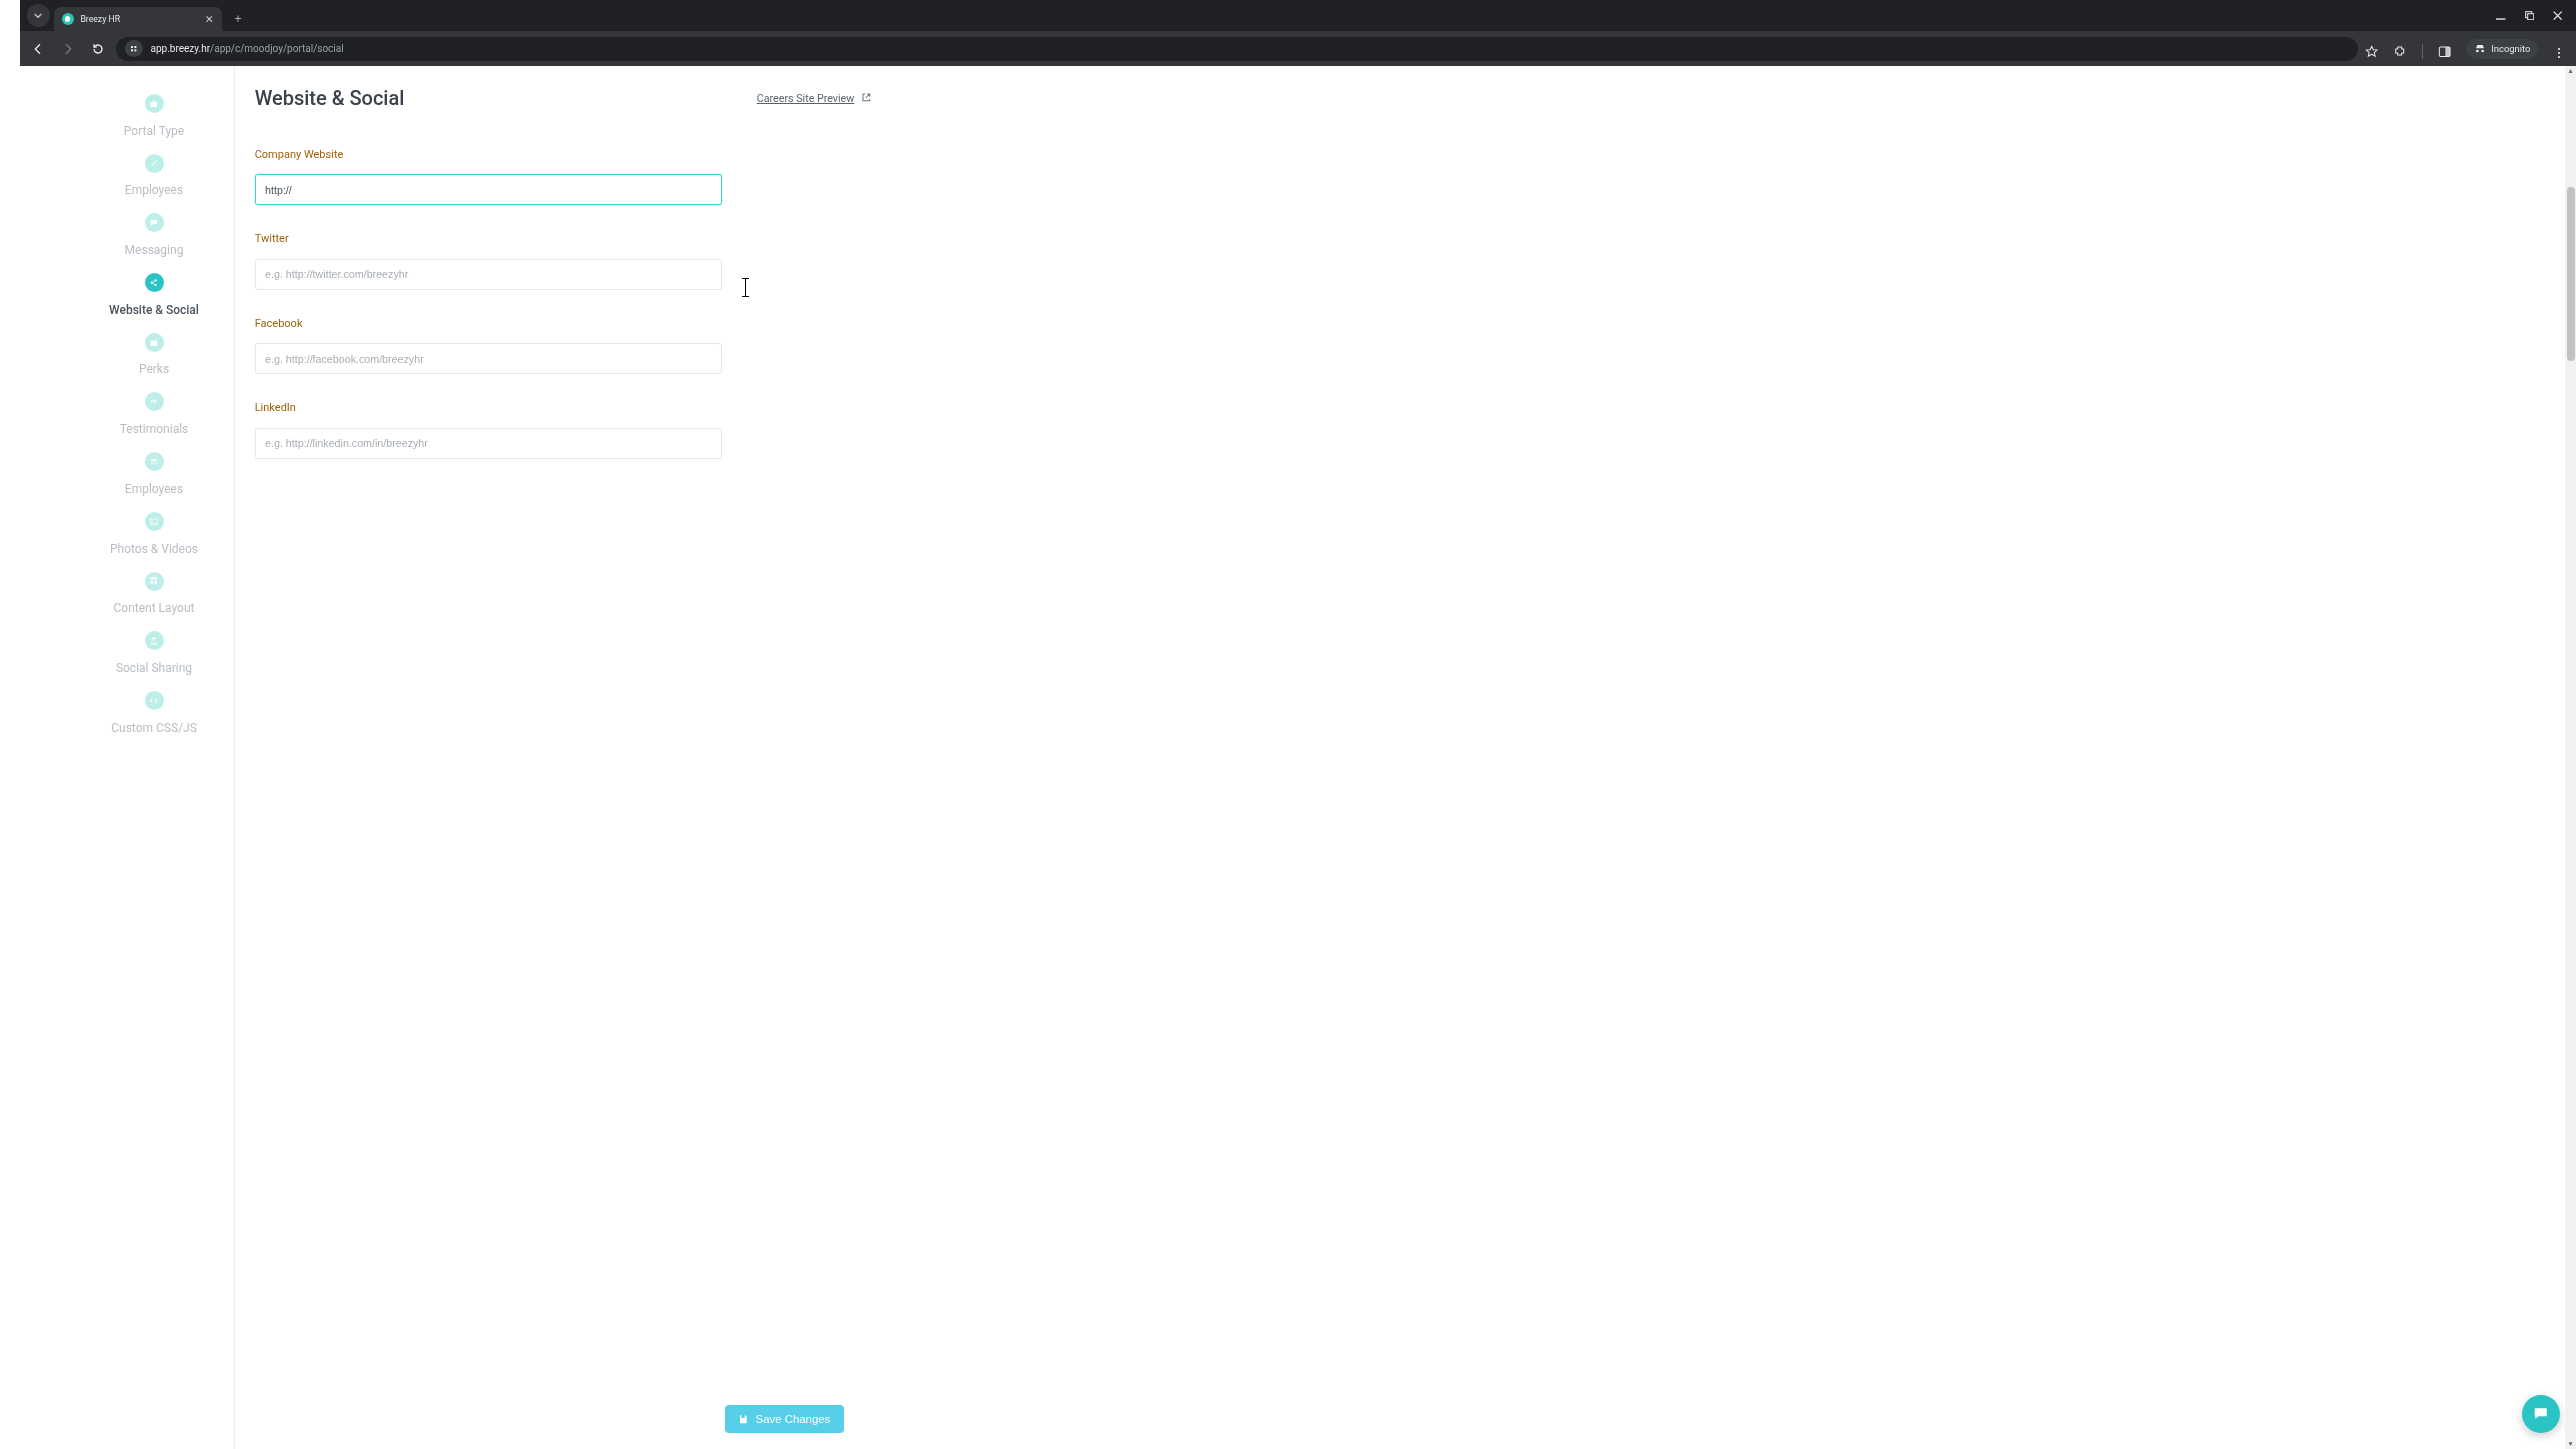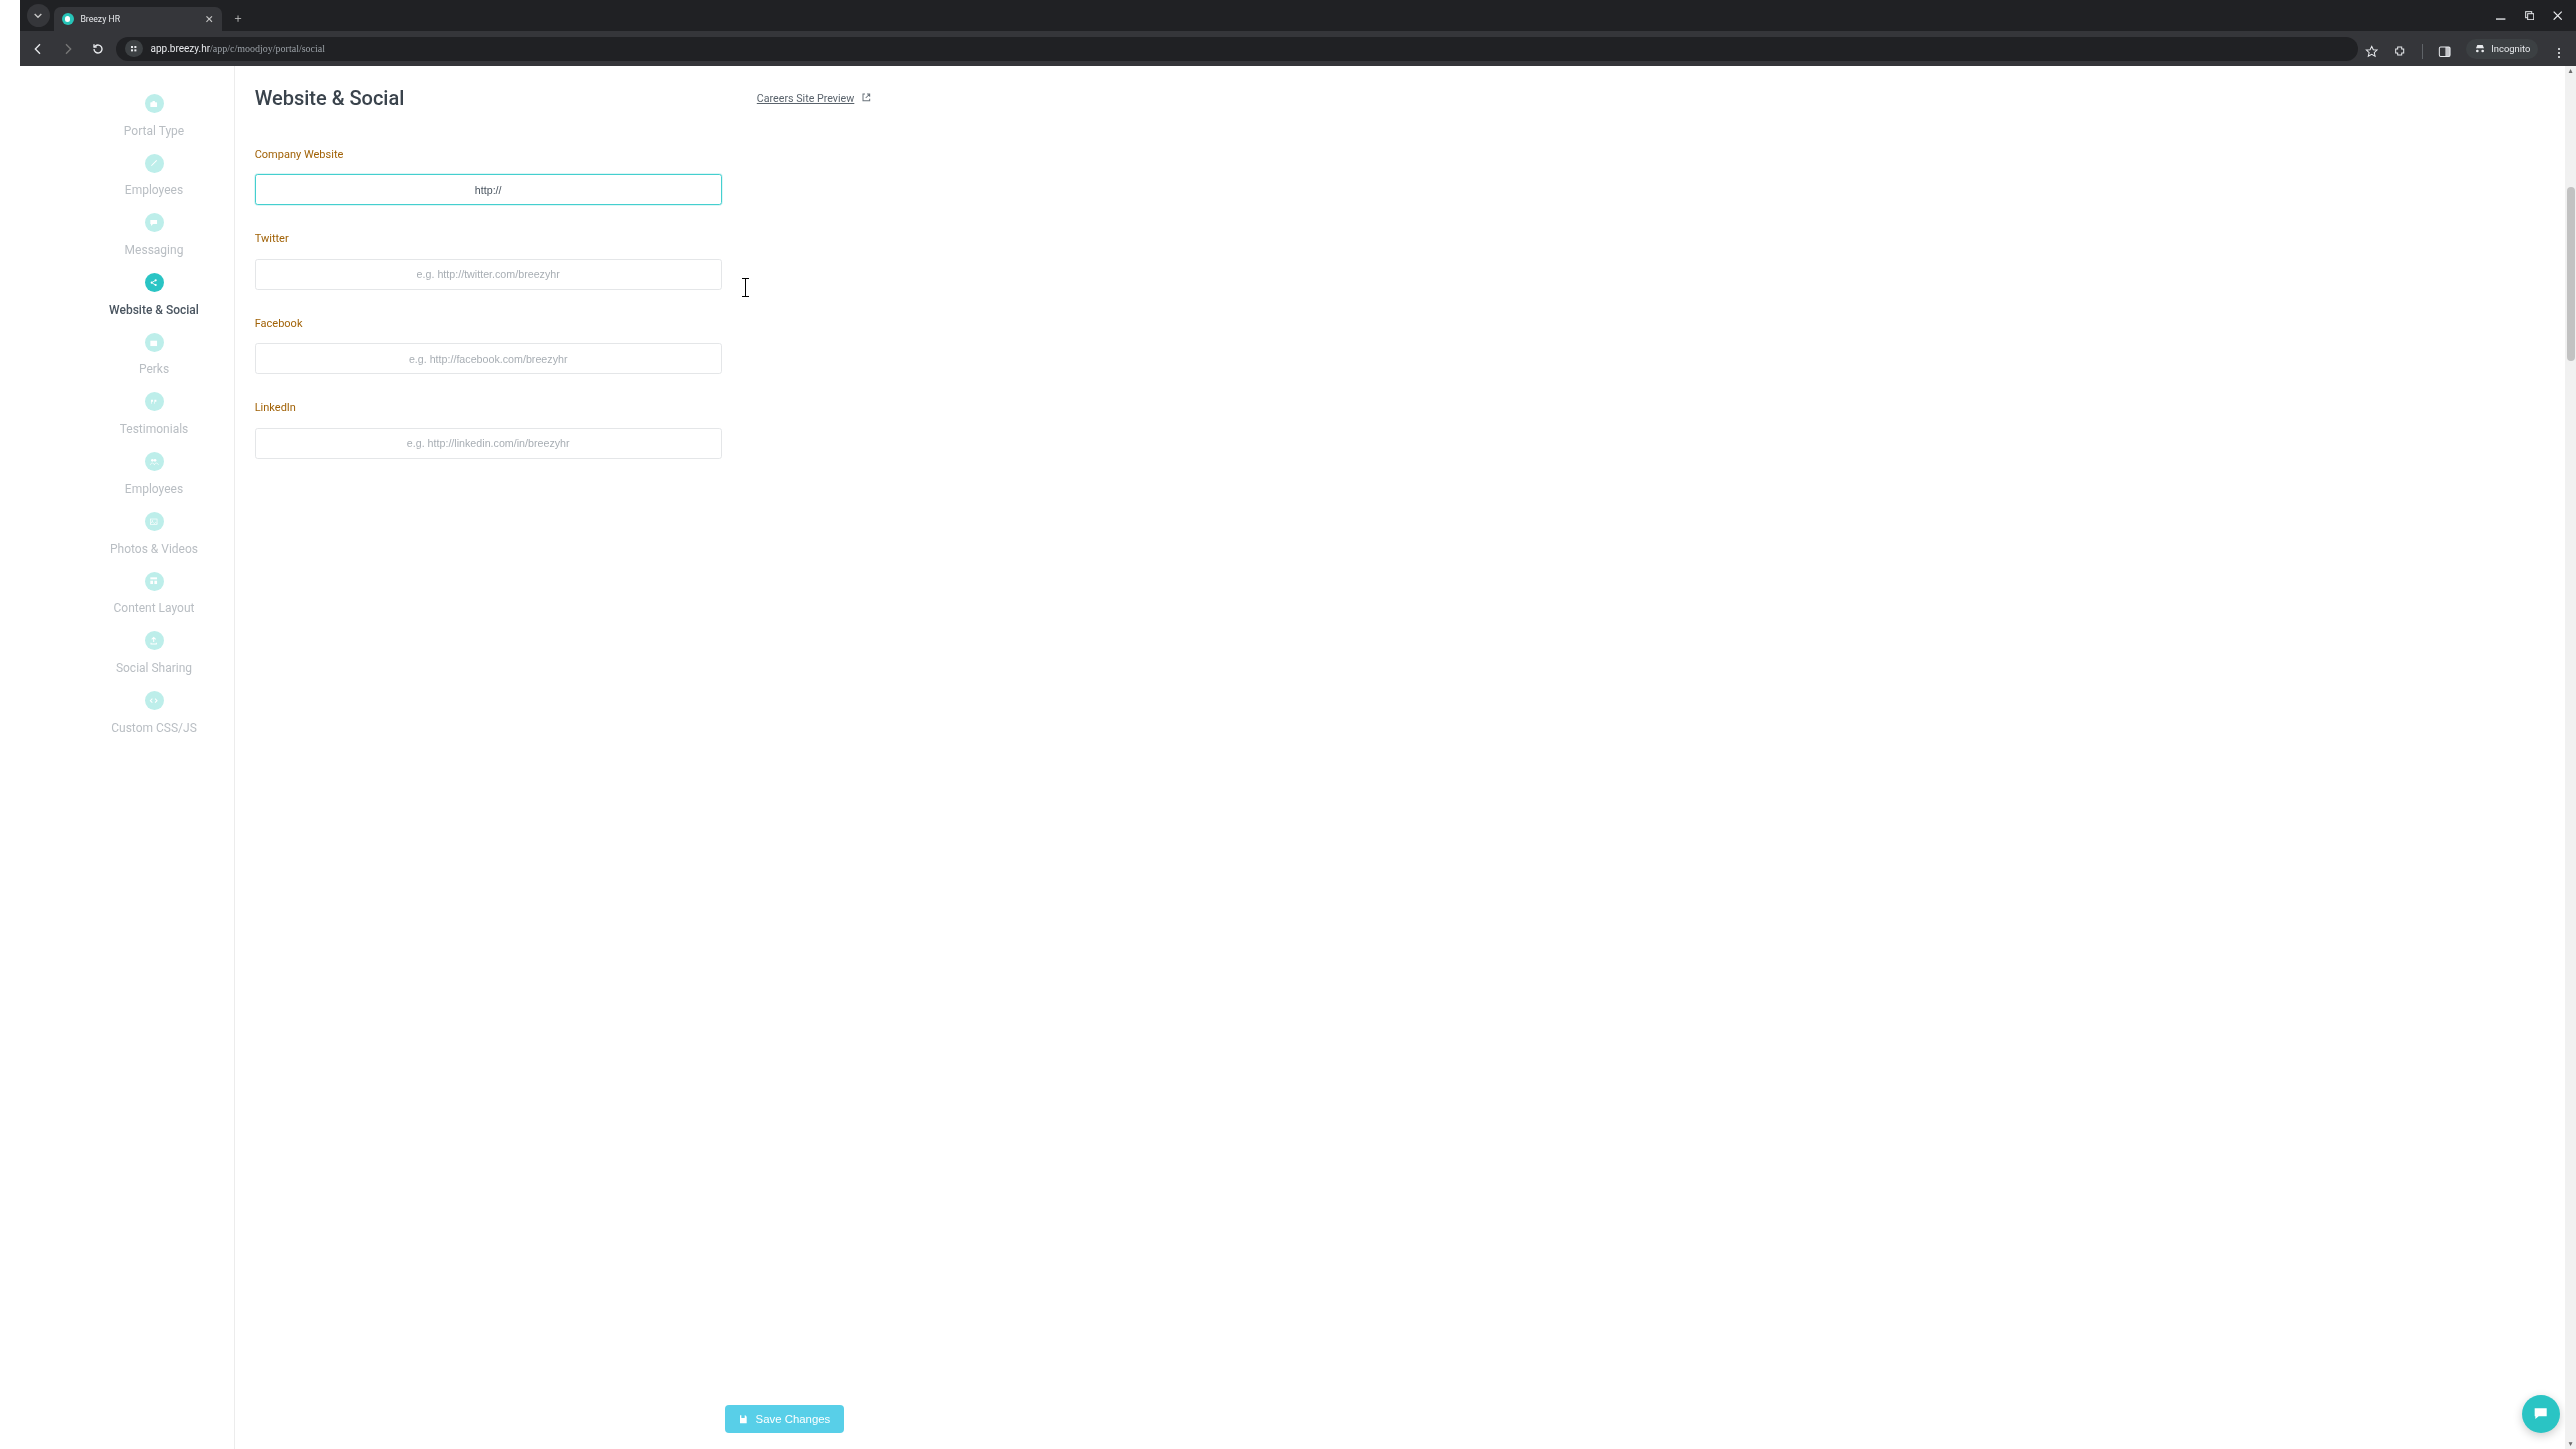--- a/index.html
+++ b/index.html
@@ -43,21 +43,21 @@
   .toolbar {
     display: flex; align-items: center; gap: 6.7px;
     height: 35px; padding: 0 6.7px;
     background: #35363a;
   }
   .nav-btn { width: 23px; height: 23px; display:flex; align-items:center; justify-content:center; color:#9aa0a6; }
   .nav-btn.enabled { color:#e8eaed; }
   .addr-wrap { flex:1; display:flex; align-items:center; background:#202124; border-radius:14.8px; height:24px; padding:0 9.4px; gap:8px; }
   .site-chip { width:17.4px; height:17.4px; border-radius:50%; background:#3c4043; display:flex; align-items:center; justify-content:center; color:#e8eaed; font-size:8px;}
   .addr-text { color:#e8eaed; font-size:10px; }
-  .addr-text .muted { color:#9aa0a6;font-family:Liberation Serif, serif; }
+  .addr-text .muted { color:#9aa0a6; }
   .toolbar-right { display:flex; align-items:flex-end; gap:15px; color:#e8eaed; padding-right:4px; }
   .vr { width:0.7px; height:14.8px; background:#5f6368; }
   .incognito { display:flex; align-items:center; gap:5.4px; background:#3c4043; padding:4px 8px; border-radius:12px; font-size:9.4px; color:#e8eaed;}
 
   
   .page { display:flex; height: calc(100% - 66px); background:#fff; position:relative; }
   .gutter-left { width: 74px; }
   .sidebar { width: 160px; padding-top: 20px; }
   .side-item {
     display:flex; align-items:center; gap:10.7px;
@@ -76,21 +76,21 @@
 
   .main { flex:1; padding: 20px 20px 0 20px; max-width: 657px; position:relative; }
   .main-header { display:flex; align-items:center; justify-content:space-between; margin-bottom: 38px; }
   .page-title { font-size:20px; font-weight:500; color:#3a434c; }
   .preview-link { display:flex; align-items:flex-start; gap:6.7px; color:#5a636c; font-size:10.7px; text-decoration:underline; cursor:pointer;margin-left:19px; }
 
   .field-group { margin-bottom: 27px; }
   .field-label { font-size:11px; color:#a16207; font-weight:400; margin-bottom: 13.4px; margin-top: 20px; }
   .text-input {
     width: 467px; height: 31px; border:0.7px solid #e4e6e8; border-radius:2.7px;
-    padding: 0 9.4px; font-size:10.7px; color:#4a5560;text-align:center;
+    padding: 0 9.4px; font-size:10.7px; color:#4a5560;
   }
   .text-input::placeholder { color:#a8aeb4; }
   .text-input.focused { border-color:#44cfcf; outline:none; box-shadow:0 0 0 0.7px rgba(68,207,207,0.25); }
 
   .save-btn {
     position:absolute; right: 48px; bottom: 16px;
     background:#58cfe8; color:#fff; border:none; border-radius:4px;
     padding: 8px 13.4px; font-size:11.4px; display:flex; align-items:center; gap:6.7px;
     cursor:pointer;
   }

